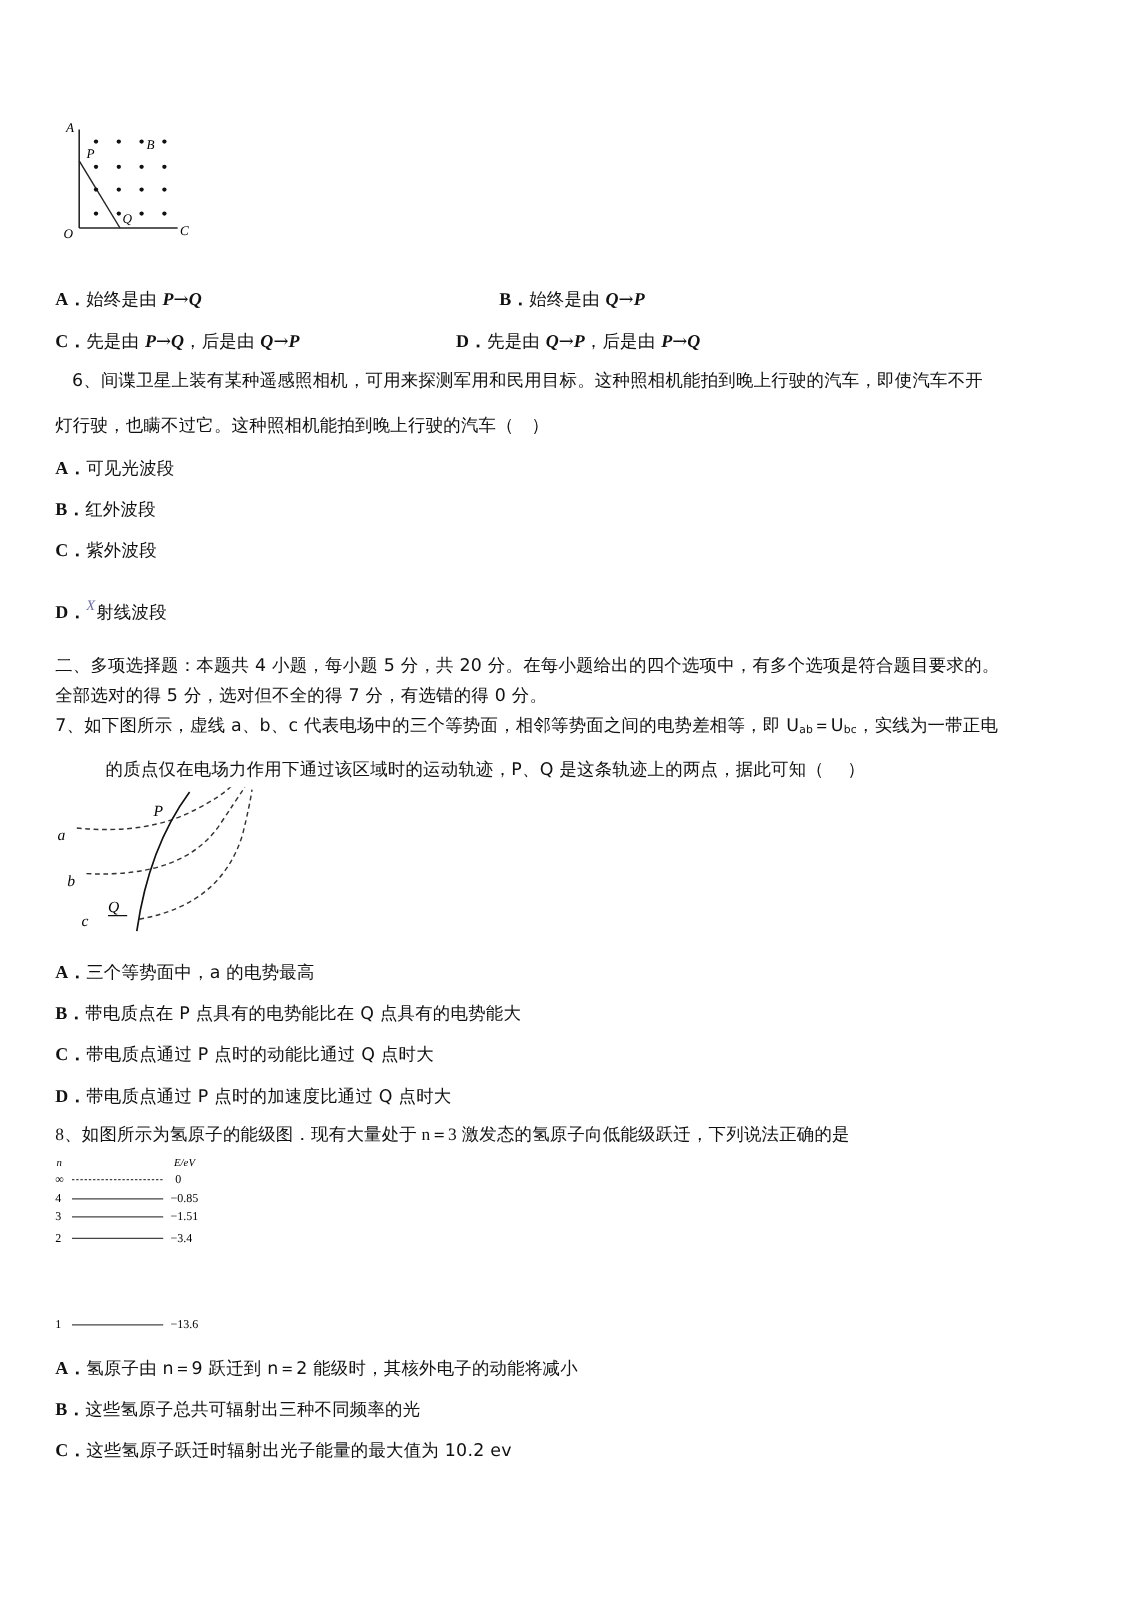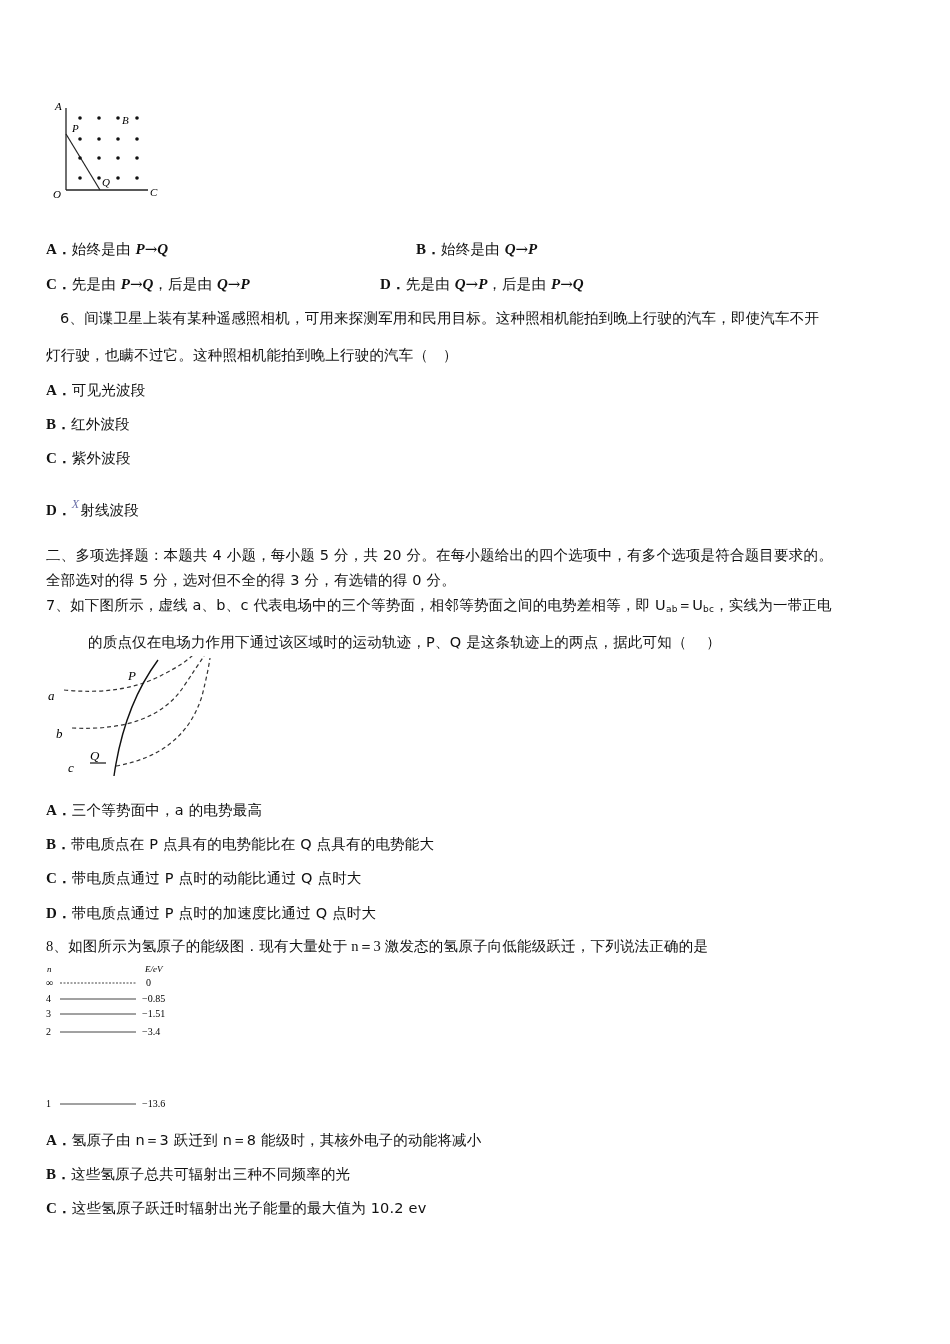--- a/index.html
+++ b/index.html
@@ -71,21 +71,21 @@
   <span class="opt-label">B．</span><span class="sans">红外波段</span>
 </div>
 <div class="line" style="top:444px;">
   <span class="opt-label">C．</span><span class="sans">紫外波段</span>
 </div>
 <div class="line" style="top:490px;">
   <span class="opt-label">D．</span><span class="xsup">X</span><span class="sans">射线波段</span>
 </div>
 
 <div class="line sans" style="top:541px;">二、多项选择题：本题共 4 小题，每小题 5 分，共 20 分。在每小题给出的四个选项中，有多个选项是符合题目要求的。</div>
-<div class="line sans" style="top:566px;">全部选对的得 5 分，选对但不全的得 3 分，有选错的得 0 分。</div>
+<div class="line sans" style="top:566px;">全部选对的得 5 分，选对但不全的得 7 分，有选错的得 0 分。</div>
 
 <div class="line sans" style="top:591px;">
   <span>7、如下图所示，虚线 a、b、c 代表电场中的三个等势面，相邻等势面之间的电势差相等，即 U</span><sub class="s">ab</sub><span>＝U</span><sub class="s">bc</sub><span>，实线为一带正电</span>
 </div>
 <div class="line sans" style="top:628px;margin-left:42px;">的质点仅在电场力作用下通过该区域时的运动轨迹，P、Q 是这条轨迹上的两点，据此可知（　 ）</div>
 
 <div class="abs" style="left:44px; top:656px; width:176px; height:124px;">
   <svg width="176" height="124" viewBox="0 0 176 124">
     <path d="M20 34 Q80 40 120 18 Q140 8 150 -2" fill="none" stroke="#333" stroke-width="1.2" stroke-dasharray="4,3"></path>
     <path d="M28 72 Q110 76 140 30 Q152 12 160 0" fill="none" stroke="#333" stroke-width="1.2" stroke-dasharray="4,3"></path>
@@ -133,20 +133,20 @@
     </g>
     <line x1="16" y1="21" x2="92" y2="21" stroke="#444" stroke-width="1" stroke-dasharray="2,1.5"></line>
     <line x1="16" y1="37" x2="92" y2="37" stroke="#444" stroke-width="1"></line>
     <line x1="16" y1="52" x2="92" y2="52" stroke="#444" stroke-width="1"></line>
     <line x1="16" y1="70" x2="92" y2="70" stroke="#444" stroke-width="1"></line>
     <line x1="16" y1="142" x2="92" y2="142" stroke="#444" stroke-width="1"></line>
   </svg>
 </div>
 
 <div class="line" style="top:1126px;">
-  <span class="opt-label">A．</span><span class="sans">氢原子由 n＝3 跃迁到 n＝8 能级时，其核外电子的动能将减小</span>
+  <span class="opt-label">A．</span><span class="sans">氢原子由 n＝9 跃迁到 n＝2 能级时，其核外电子的动能将减小</span>
 </div>
 <div class="line" style="top:1160px;">
   <span class="opt-label">B．</span><span class="sans">这些氢原子总共可辐射出三种不同频率的光</span>
 </div>
 <div class="line" style="top:1194px;">
   <span class="opt-label">C．</span><span class="sans">这些氢原子跃迁时辐射出光子能量的最大值为 10.2 ev</span>
 </div>
 
 </body></html>

